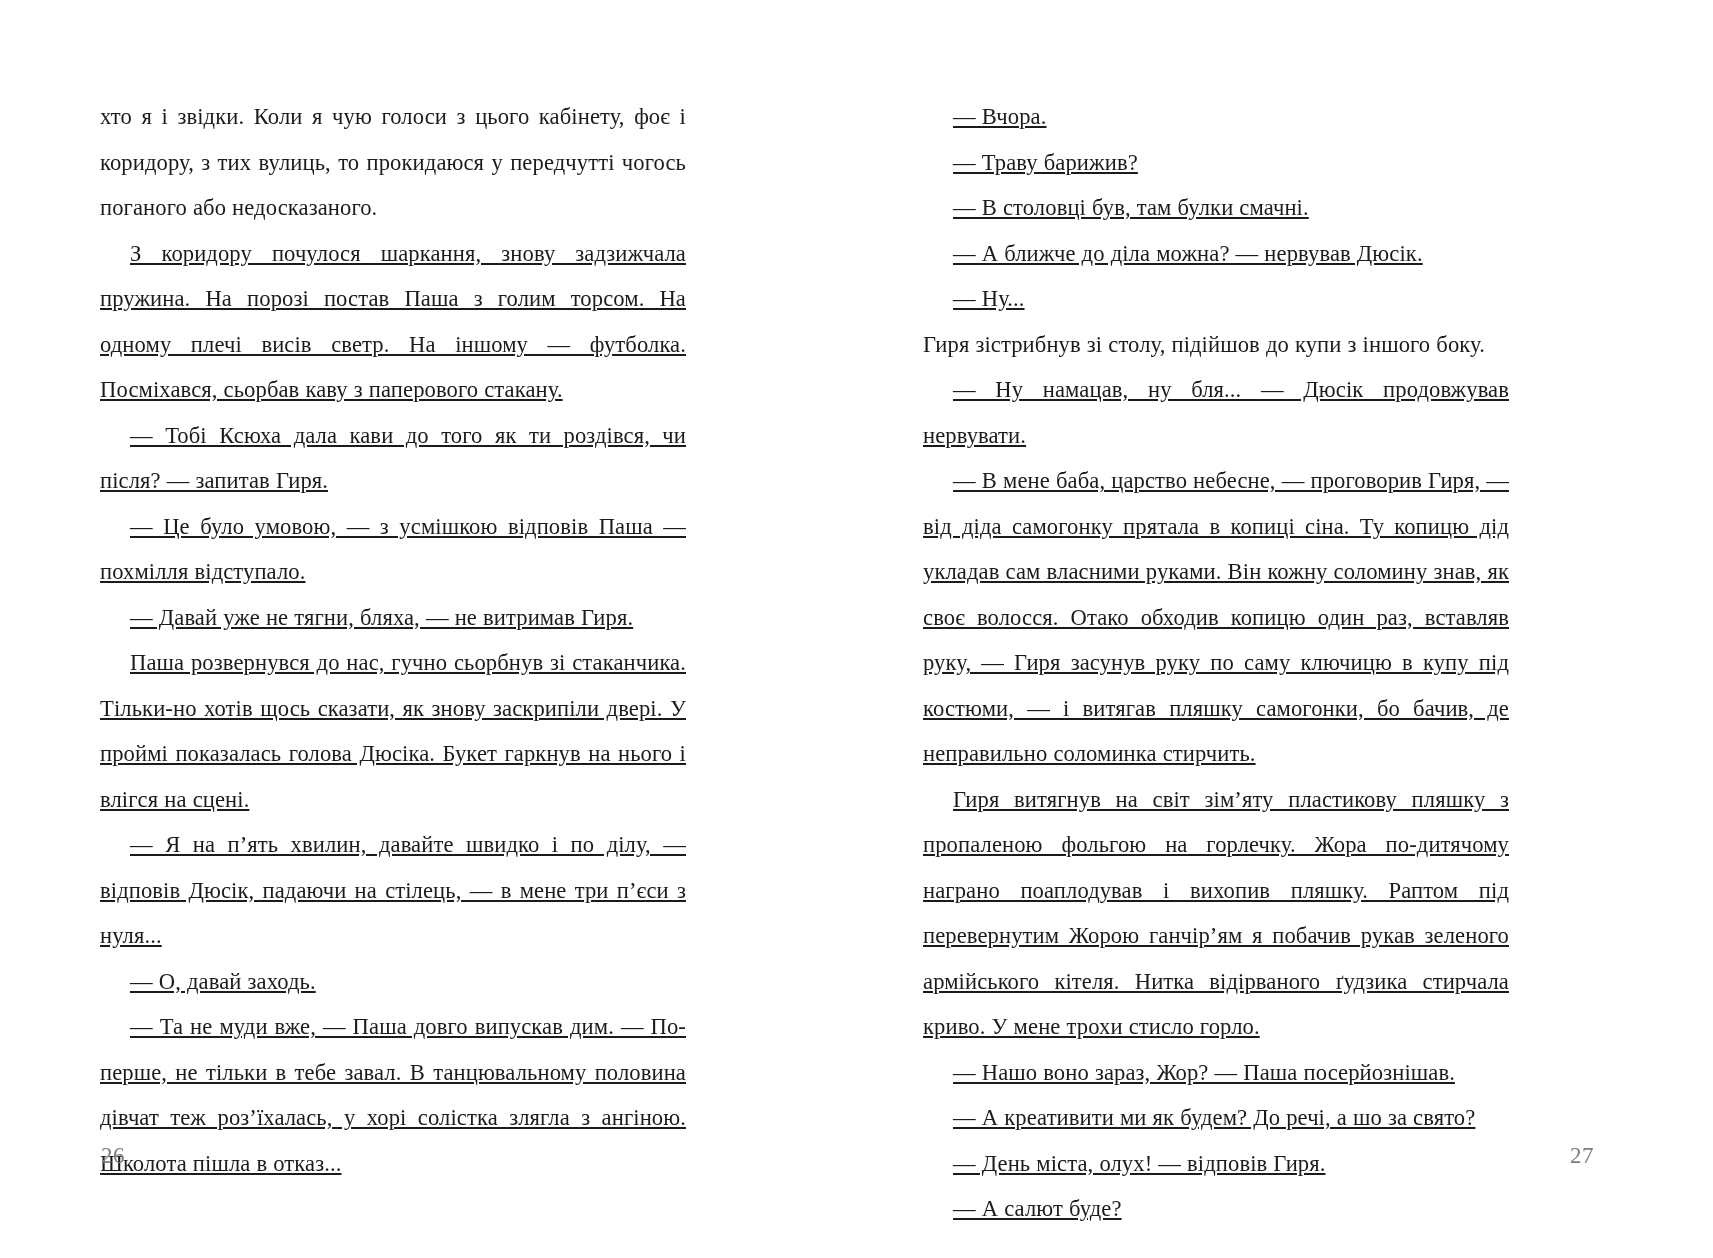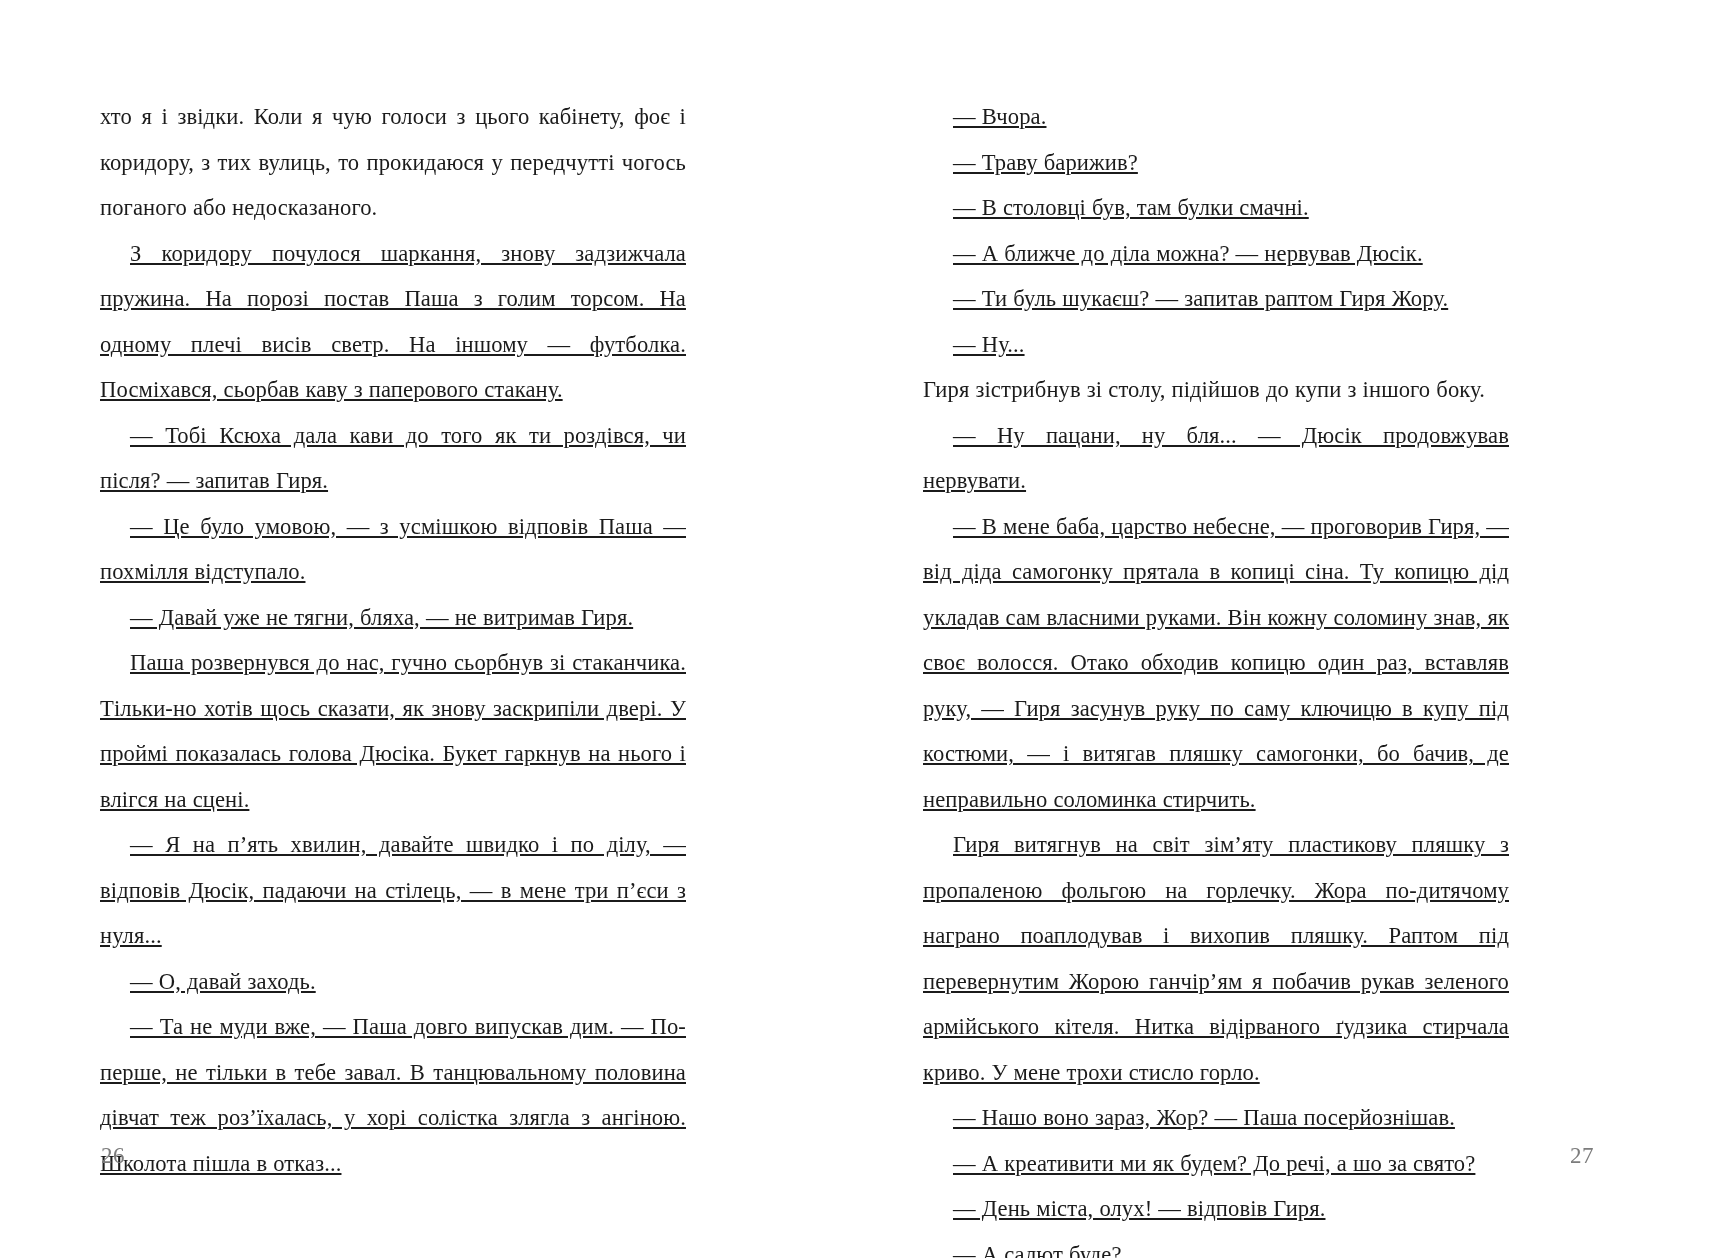--- a/index.html
+++ b/index.html
@@ -87,24 +87,23 @@
       </div>
     <div class="folio">26</div>
   </div>
 
   <div class="page page-right">
     <div class="textblock" id="right-text">
         <p class="indent">— Вчора.</p>
         <p class="indent">— Траву барижив?</p>
         <p class="indent">— В столовці був, там булки смачні.</p>
         <p class="indent">— А ближче до діла можна? — нервував Дюсік.</p>
-        <p class="indent">— Ти буль шукаєш? — запитав раптом Гиря Жору.</p>
         <p class="indent">— Ну...</p>
         <p class="">Гиря зістрибнув зі столу, підійшов до купи з іншого боку.</p>
-        <p class="indent">— Ну пацани, ну бля... — Дюсік продовжував нервувати.</p>
+        <p class="indent">— Ну намацав, ну бля... — Дюсік продовжував нервувати.</p>
         <p class="indent">— В мене баба, царство небесне, — проговорив Гиря, — від діда самогонку прятала в копиці сіна. Ту копицю дід укладав сам власними руками. Він кожну соломину знав, як своє волосся. Отако обходив копицю один раз, вставляв руку, — Гиря засунув руку по саму ключицю в купу під костюми, — і витягав пляшку самогонки, бо бачив, де неправильно соломинка стирчить.</p>
         <p class="indent">Гиря витягнув на світ зім’яту пластикову пляшку з пропаленою фольгою на горлечку. Жора по-дитячому награно поаплодував і вихопив пляшку. Раптом під перевернутим Жорою ганчір’ям я побачив рукав зеленого армійського кітеля. Нитка відірваного ґудзика стирчала криво. У мене трохи стисло горло.</p>
         <p class="indent">— Нашо воно зараз, Жор? — Паша посерйознішав.</p>
         <p class="indent">— А креативити ми як будем? До речі, а шо за свято?</p>
         <p class="indent">— День міста, олух! — відповів Гиря.</p>
         <p class="indent">— А салют буде?</p>
       </div>
     <div class="folio">27</div>
   </div>
 

